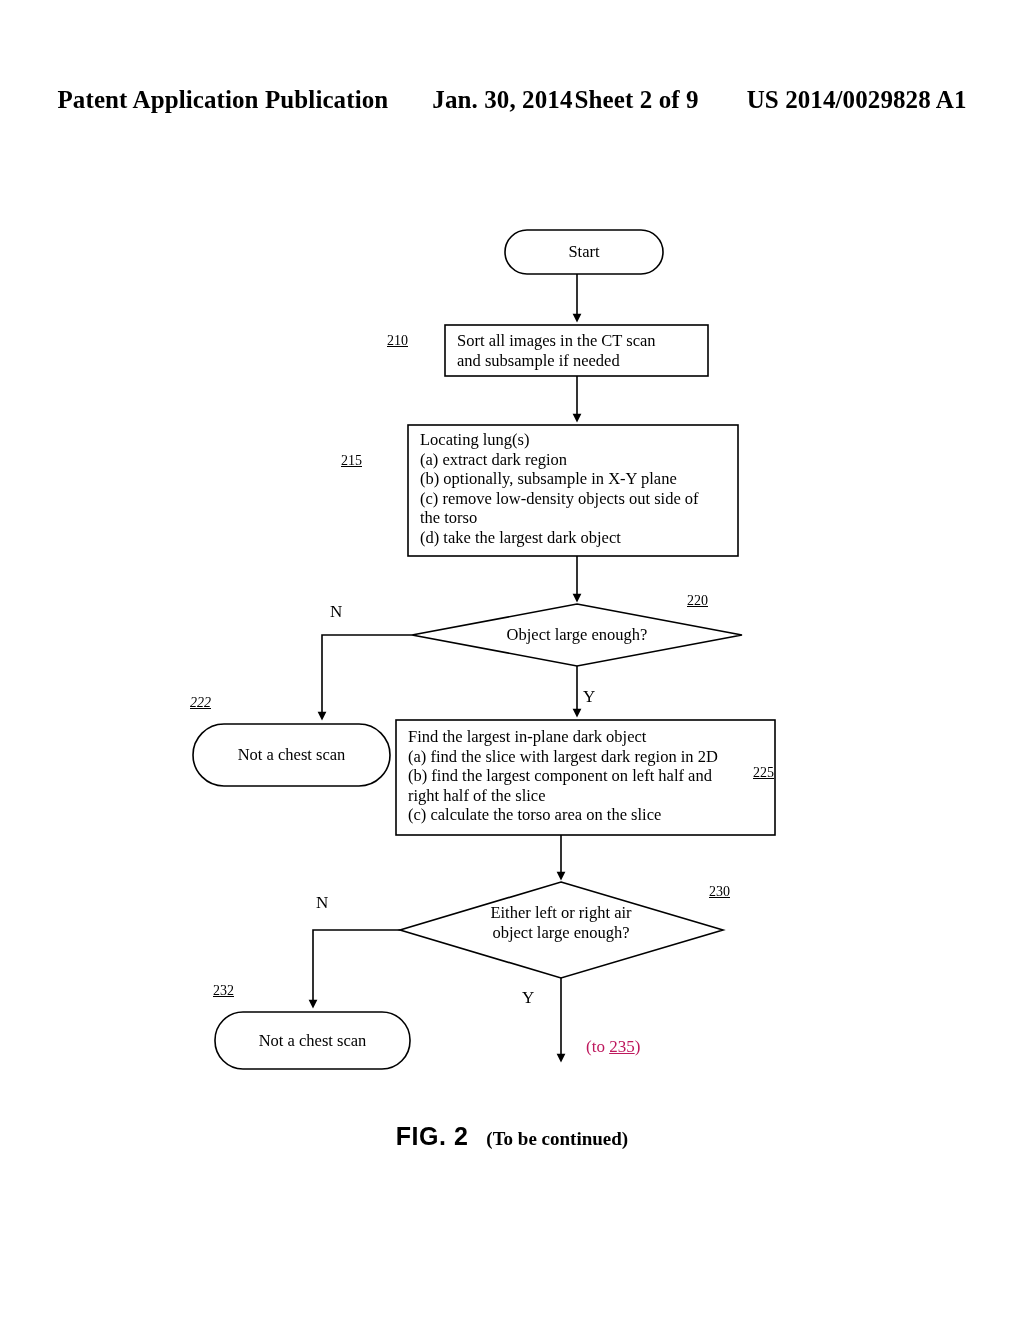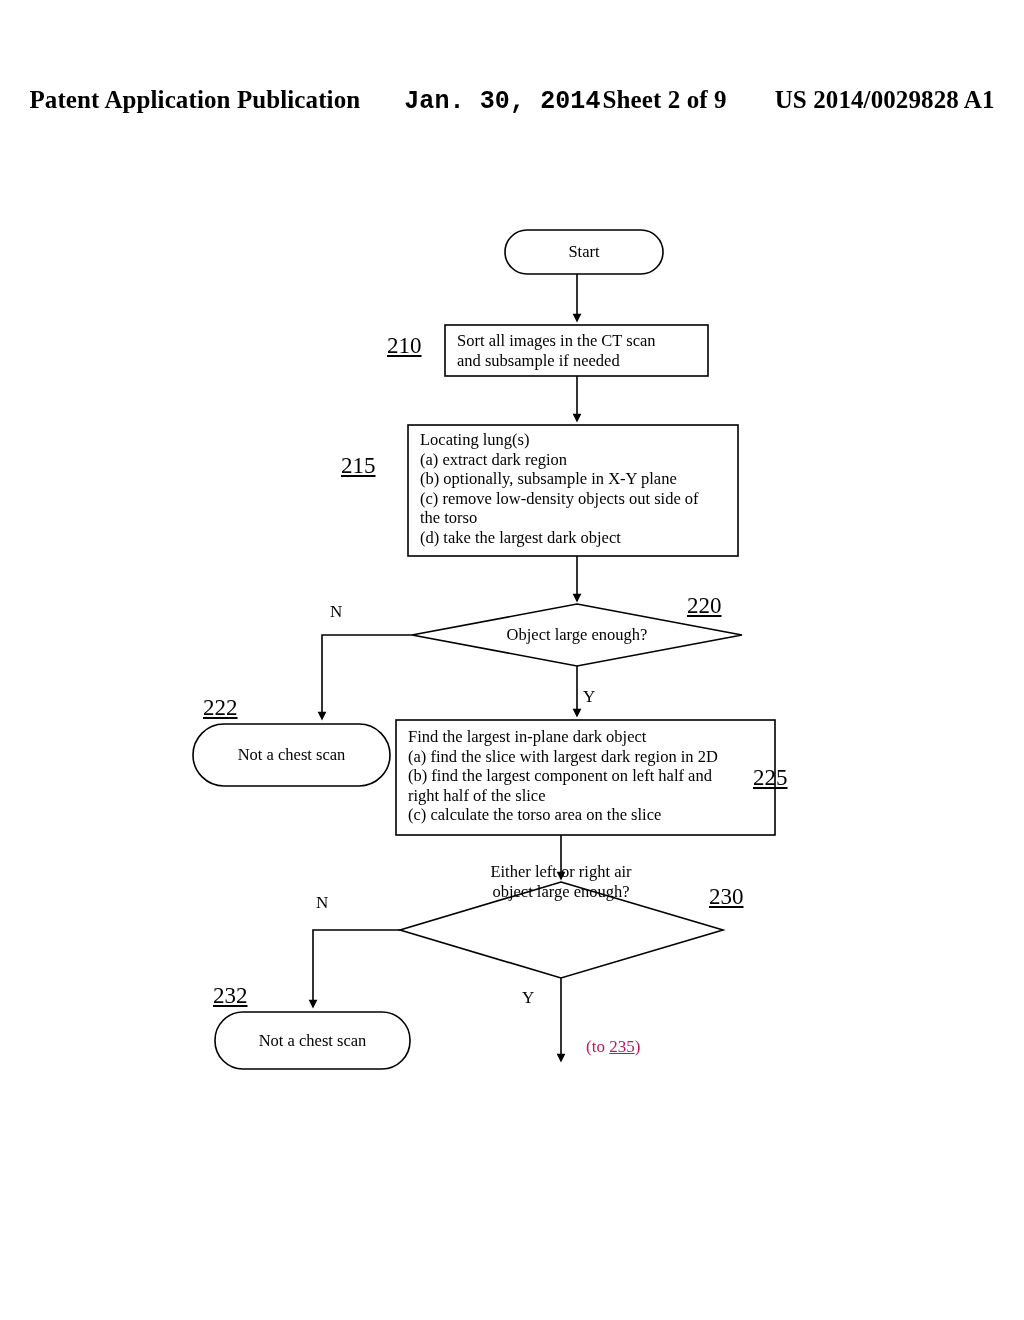--- a/index.html
+++ b/index.html
@@ -28,21 +28,21 @@
     display: flex;
     align-items: baseline;
     justify-content: center;
     font-family: "Liberation Serif", "DejaVu Serif", serif;
     font-weight: bold;
     font-size: 25px;
     letter-spacing: 0.1px;
     white-space: nowrap;
   }
   #header .h-pub   { margin-right: 44px; }
-  #header .h-date  { margin-right: 2px; font-family: Liberation Mono, monospace; }
+  #header .h-date  { margin-right: 2px; }
   #header .h-sheet { margin-right: 48px; }
   #header .h-num   { }
 
   
   #flow {
     position: absolute;
     left: 0;
     top: 0;
     width: 940px;
     height: 1320px;
@@ -64,21 +64,21 @@
     line-height: 19.5px;
     color: #000;
     white-space: pre-wrap;
   }
   .node-text.center {
     text-align: center;
   }
   .ref-num {
     position: absolute;
     font-family: "Liberation Serif", "DejaVu Serif", serif;
-    font-size: 23px;
+    font-size: 14px;
     text-decoration: underline;
     color: #000;
   }
   .branch-label {
     position: absolute;
     font-family: "Liberation Serif", "DejaVu Serif", serif;
     font-size: 17px;
     color: #000;
   }
   .to-label {
@@ -187,45 +187,48 @@
     <div class="node-text center" style="left:452px; top:625px; width:250px;">Object large enough?</div>
 
     <div class="node-text center" style="left:193px; top:745px; width:197px;">Not a chest scan</div>
 
     <div class="node-text" style="left:408px; top:727px; width:362px;">Find the largest in-plane dark object
 (a) find the slice with largest dark region in 2D
 (b) find the largest component on left half and
 right half of the slice
 (c) calculate the torso area on the slice</div>
 
-    <div class="node-text center" style="left:441px; top:862px; width:240px;">Either left or right air
+    <div class="node-text center" style="left:441px; top:903px; width:240px;">Either left or right air
 object large enough?</div>
 
     <div class="node-text center" style="left:215px; top:1031px; width:195px;">Not a chest scan</div>
 
     <div class="ref-num" style="left:387px; top:333px;">210</div>
 
     <div class="ref-num" style="left:341px; top:453px;">215</div>
 
     <div class="ref-num" style="left:687px; top:593px;">220</div>
 
-    <div class="ref-num" style="left:203px; top:695px;">222</div>
+    <div class="ref-num" style="left:190px; top:695px;font-style:italic;">222</div>
 
     <div class="ref-num" style="left:753px; top:765px;">225</div>
 
     <div class="ref-num" style="left:709px; top:884px;">230</div>
 
     <div class="ref-num" style="left:213px; top:983px;">232</div>
 
     <div class="branch-label" style="left:330px; top:602px;">N</div>
 
     <div class="branch-label" style="left:583px; top:687px;">Y</div>
 
     <div class="branch-label" style="left:316px; top:893px;">N</div>
 
     <div class="branch-label" style="left:522px; top:988px;">Y</div>
 
     <div class="to-label" style="left:586px; top:1037px;"><span>(to </span><span class="u">235</span><span>)</span></div>
 
   </div>
 
+  <div id="caption">
+    <span class="fig-label">FIG. 2</span><span class="fig-note">(To be continued)</span>
+  </div>
 
 </div>
 
 </body></html>

